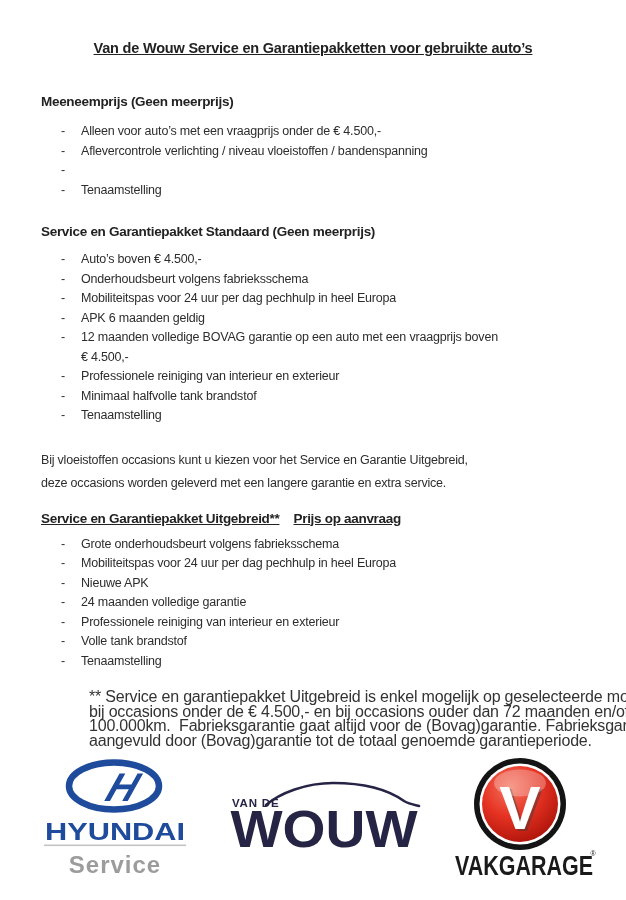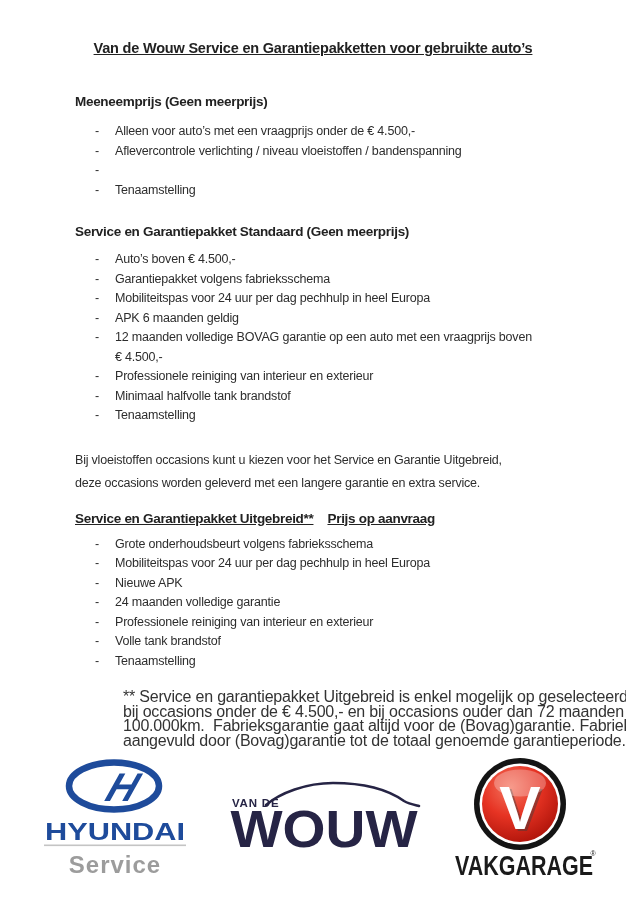--- a/index.html
+++ b/index.html
@@ -16,21 +16,21 @@
   }
   .doc-title {
     margin-top: 40px;
     text-align: center;
     font-size: 14.5px;
     font-weight: bold;
     letter-spacing: -0.2px;
     color: #222;
     text-decoration: underline;
   }
-  .content { padding: 0 40px 0 75px; }
+  .content { padding: 0 40px 0 41px; }
   h2.sec-heading {
     font-size: 13.5px;
     font-weight: bold;
     letter-spacing: -0.3px;
     color: #222;
   }
   h2.sec-heading .note { margin-left: 14px; }
   .sec-heading.h1 { margin-top: 38px; }
   .sec-heading.h2 { margin-top: 24px; }
   .sec-heading.h3 { margin-top: 16px; text-decoration: underline; }
@@ -101,21 +101,21 @@
 
     <div>
       <h2 class="sec-heading h2"><span>Service en Garantiepakket Standaard (Geen meerprijs)</span><span class="note"></span></h2>
       <ul class="bullets u2">
           <li>
             <span class="dash">-</span>
             <span class="itext">Auto’s boven € 4.500,-</span>
           </li>
           <li>
             <span class="dash">-</span>
-            <span class="itext">Garantiepakket volgens fabrieksschema</span>
+            <span class="itext">Onderhoudsbeurt volgens fabrieksschema</span>
           </li>
           <li>
             <span class="dash">-</span>
             <span class="itext">Mobiliteitspas voor 24 uur per dag pechhulp in heel Europa</span>
           </li>
           <li>
             <span class="dash">-</span>
             <span class="itext">APK 6 maanden geldig</span>
           </li>
           <li>

